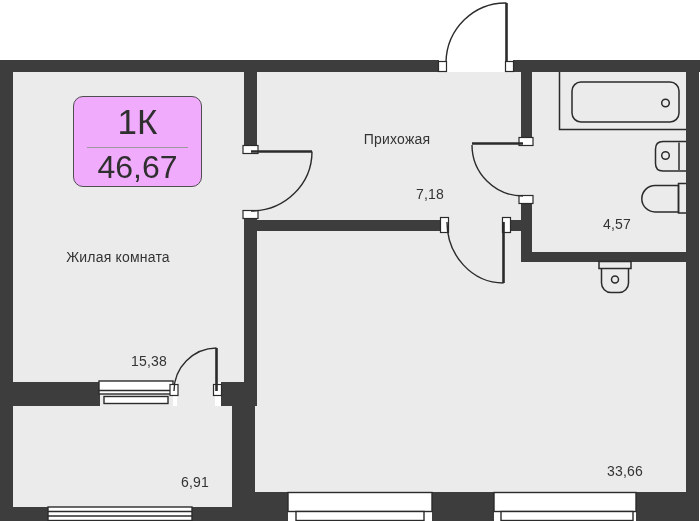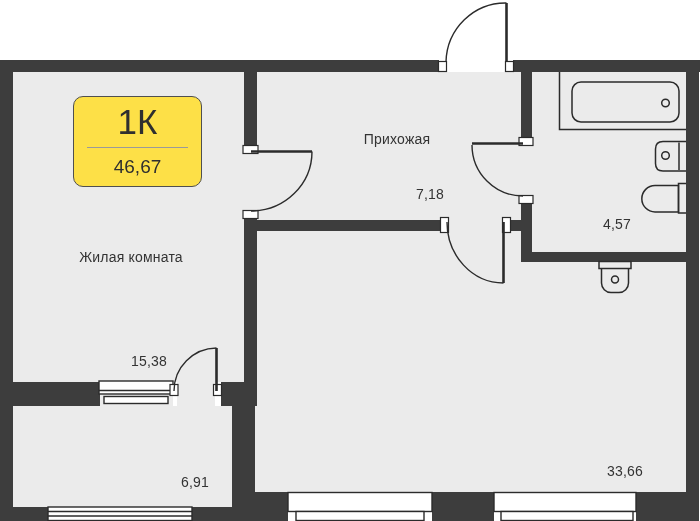--- a/index.html
+++ b/index.html
@@ -1,28 +1,28 @@
 <!DOCTYPE html>
 <html><head>
 <meta charset="utf-8">
 <style>
   html,body{margin:0;padding:0;background:#ffffff;}
   .stage{position:relative;width:700px;height:521px;background:#ffffff;overflow:hidden;
          font-family:"Liberation Sans", sans-serif;}
   .stage svg{position:absolute;left:0;top:0;}
   .lbl{position:absolute;transform:translate(-50%,-50%);white-space:nowrap;
        color:#333333;font-size:14px;letter-spacing:.2px;}
-  .badge{position:absolute;left:73px;top:96px;width:129px;height:91px;background:#fde047;
+  .badge{position:absolute;left:73px;top:96px;width:129px;height:91px;background:#f0abfc;
          border:1.5px solid #4f4f4f;border-radius:10px;box-sizing:border-box;
          display:flex;flex-direction:column;}
   .badge-top{height:50px;display:flex;align-items:center;justify-content:center;
              font-size:35px;font-weight:500;color:#2f2f2f;}
   .badge-divider{height:1px;background:#9a9a9a;margin:0 13px;}
   .badge-bottom{flex:1;display:flex;align-items:center;justify-content:center;
-                font-size:19px;font-weight:400;color:#2f2f2f;}
+                font-size:32px;font-weight:400;color:#2f2f2f;}
 </style>
 </head>
 <body>
 
 <div class="stage">
 
 <svg width="700" height="521" viewBox="0 0 700 521">
 
   <g fill="#ebebeb" stroke="none">
     <rect x="13" y="72" width="231" height="310"></rect>
@@ -138,21 +138,21 @@
     </g>
   </g>
 </svg>
 
   <div class="badge">
     <div class="badge-top">1К</div>
     <div class="badge-divider"></div>
     <div class="badge-bottom">46,67</div>
   </div>
 
-  <div class="lbl" style="left:131px;top:257px">Жилая комната</div>
+  <div class="lbl" style="left:118px;top:257px">Жилая комната</div>
   <div class="lbl" style="left:149px;top:361px">15,38</div>
   <div class="lbl" style="left:397px;top:139px">Прихожая</div>
   <div class="lbl" style="left:430px;top:194px">7,18</div>
   <div class="lbl" style="left:617px;top:224px">4,57</div>
   <div class="lbl" style="left:625px;top:471px">33,66</div>
   <div class="lbl" style="left:195px;top:482px">6,91</div>
 
 </div>
 
 </body></html>

